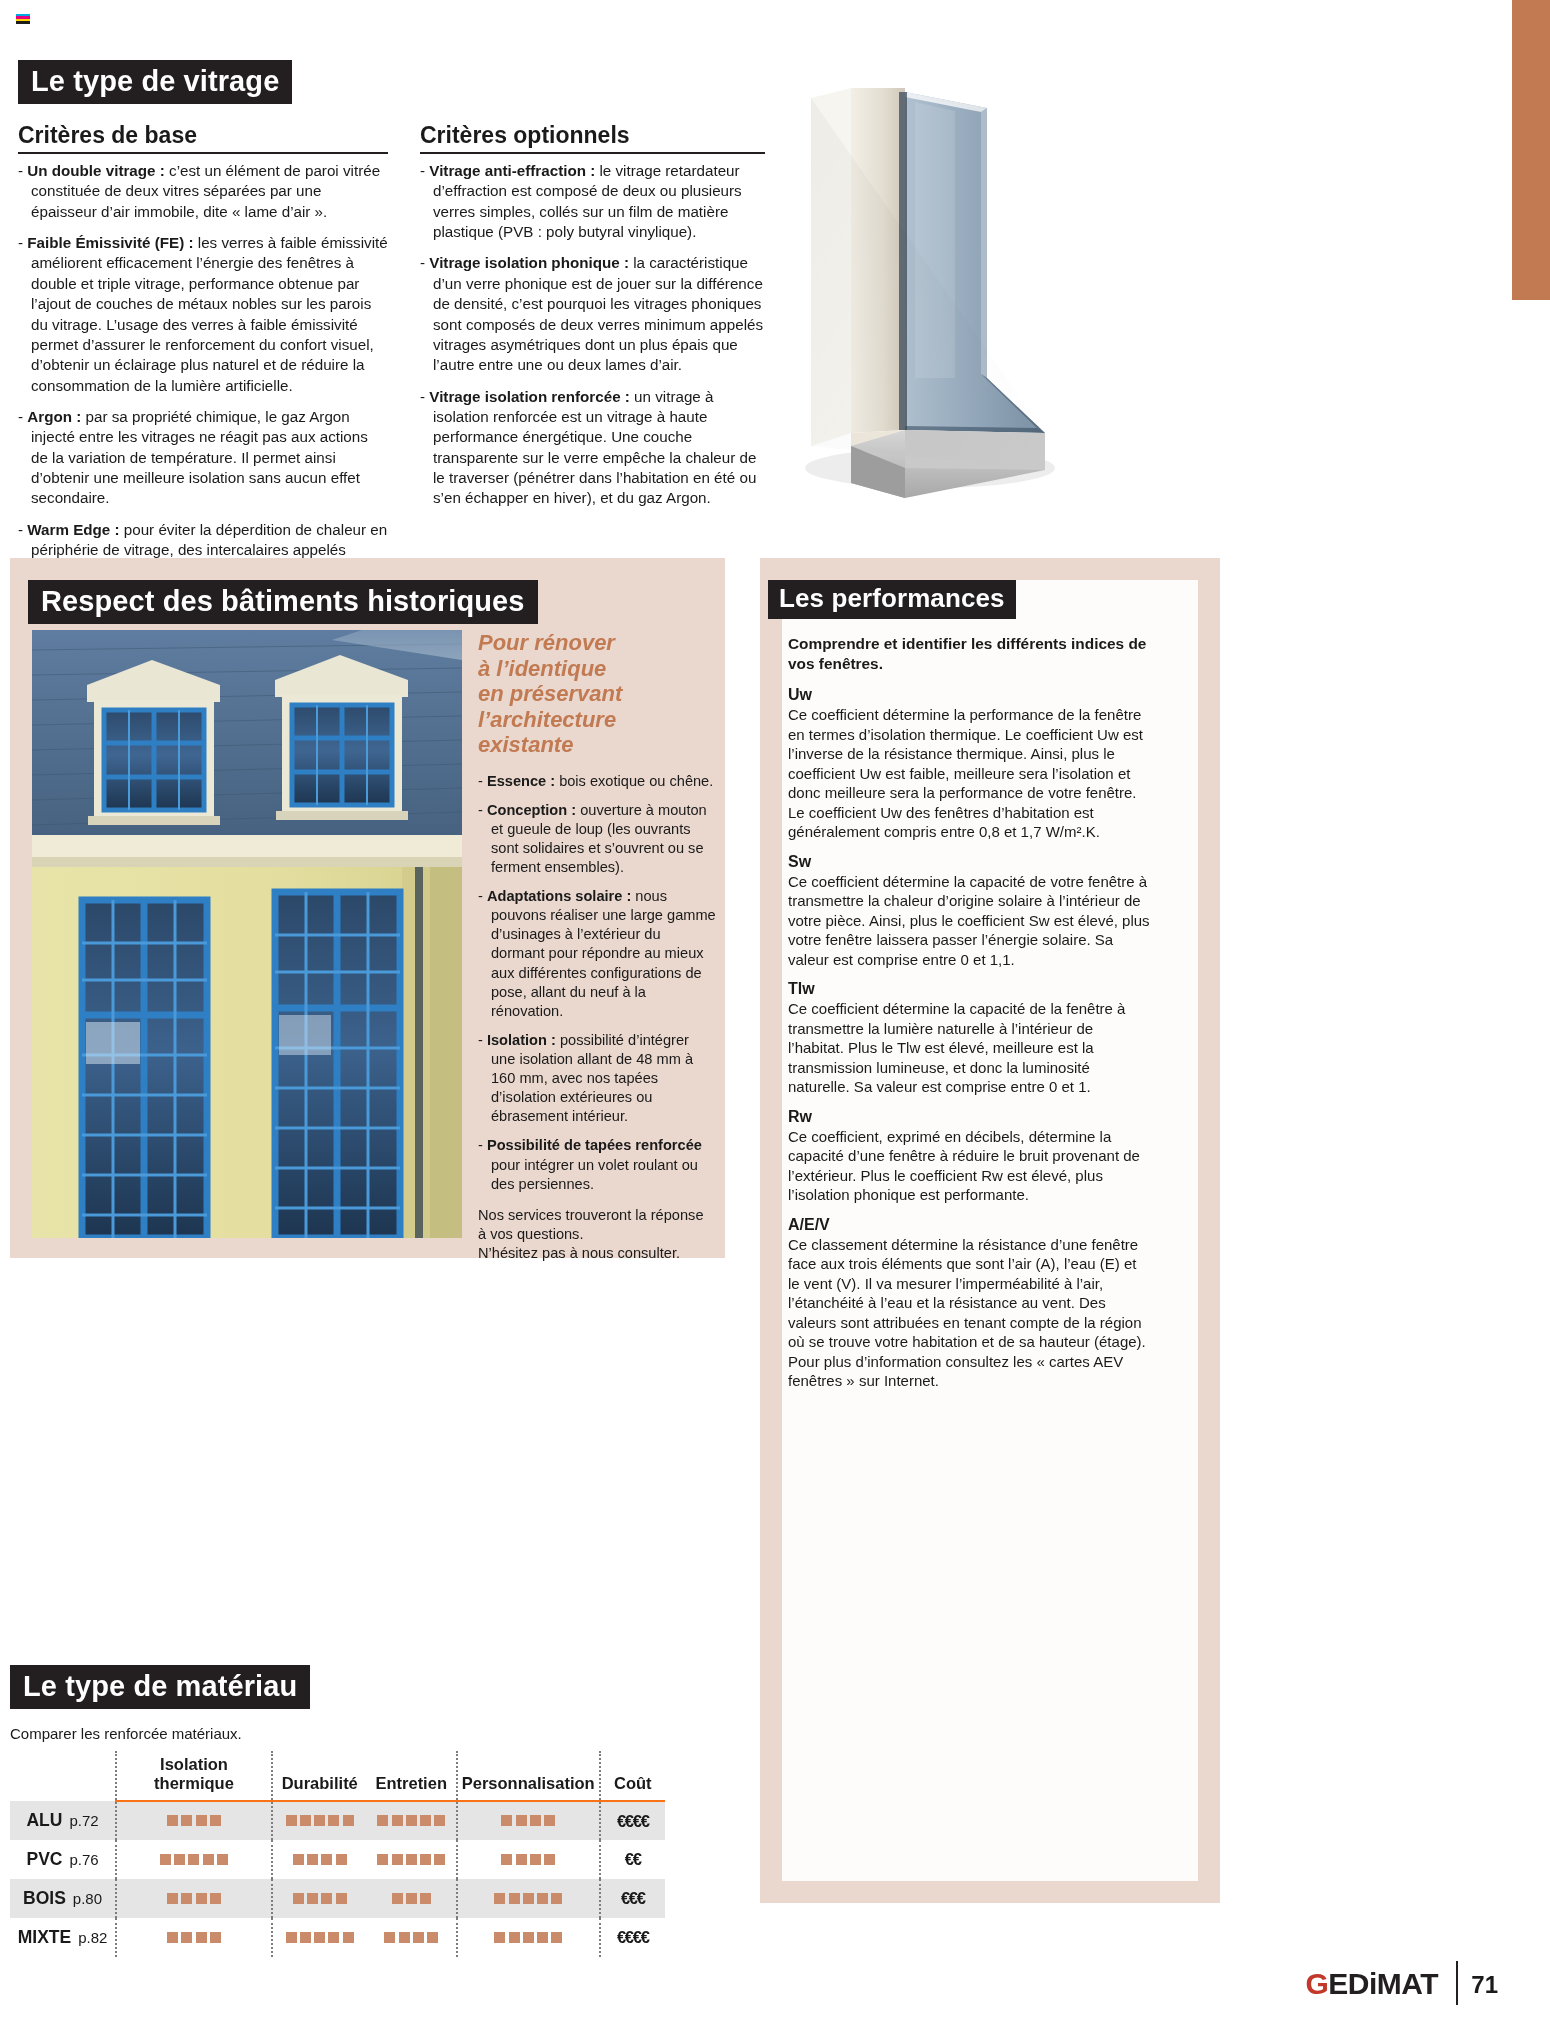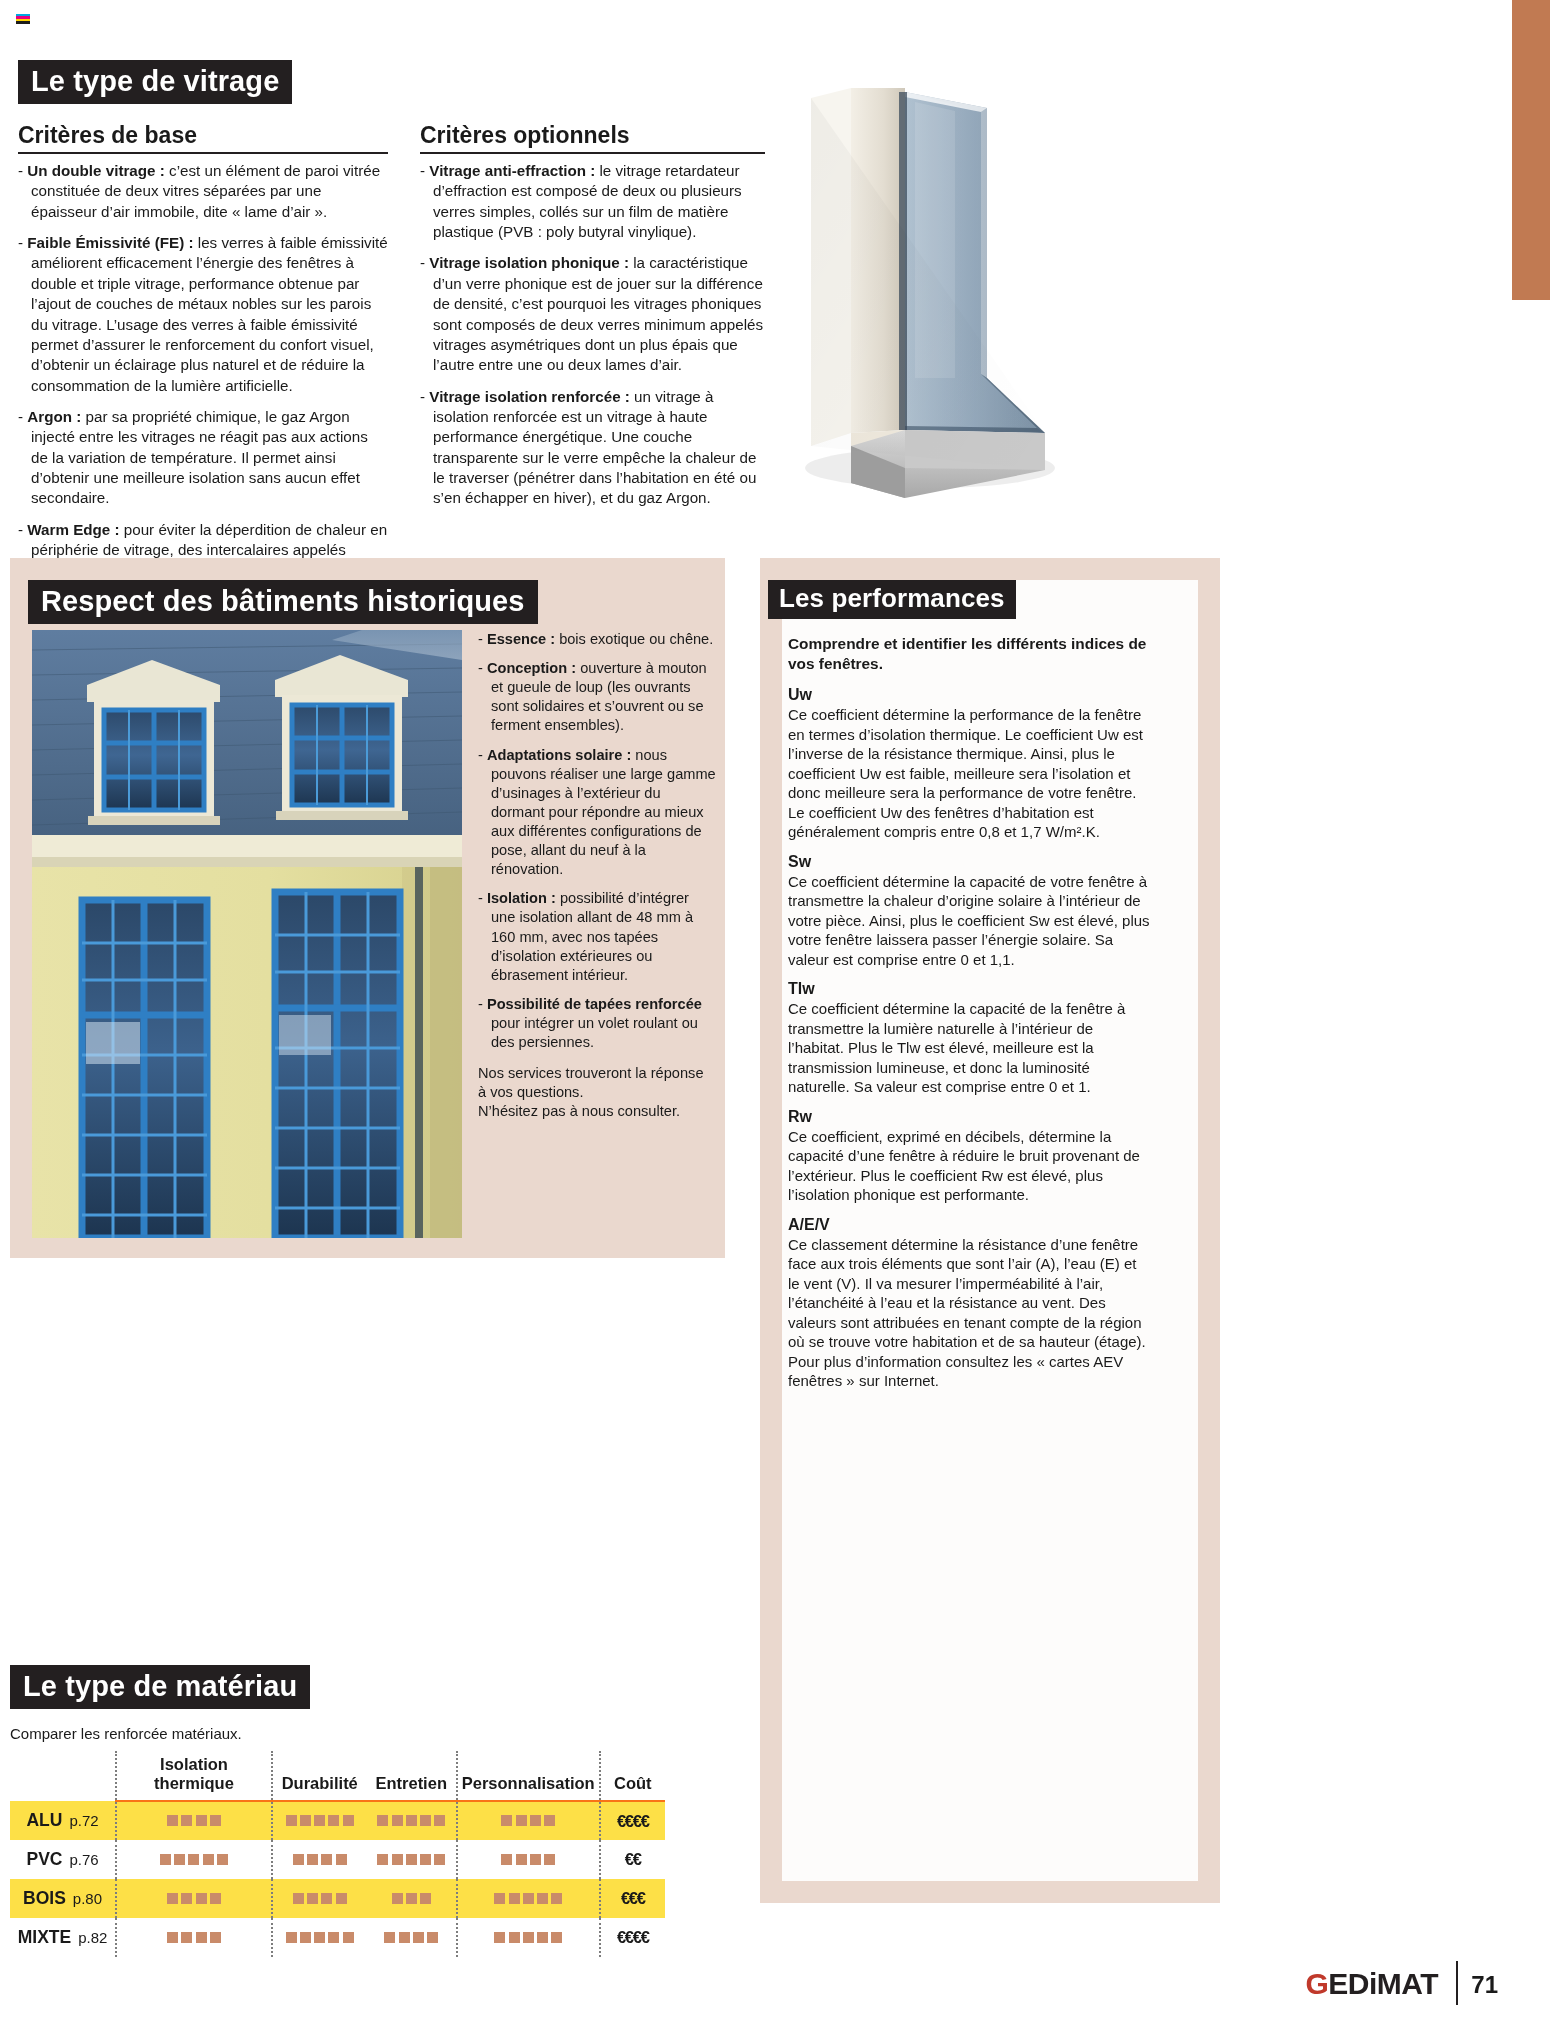--- a/index.html
+++ b/index.html
@@ -130,21 +130,21 @@
   table.mat thead th {
     font-size: 16.5px;
     font-weight: bold;
     text-align: center;
     padding: 4px 4px 7px 4px;
     border-bottom: 2px solid #f97316;
     vertical-align: bottom;
   }
   table.mat thead th.lbl { border-bottom: none; }
   table.mat td { text-align: center; padding: 9px 4px; }
-  table.mat tbody tr.alt { background: #fde047; }
+  table.mat tbody tr.alt { background: #e5e5e5; }
   td.name { text-align: left; padding-left: 8px; white-space: nowrap; }
   td.name .m { font-size: 17.5px; font-weight: bold; }
   td.name .p { font-size: 15px; margin-left: 7px; }
   .vdot { border-left: 2px dotted #7d7d7d; }
   .sq { display: inline-block; width: 11px; height: 11px; background: #c98b6a; margin: 0 1.6px; }
   .cost { font-size: 16.5px; font-weight: bold; letter-spacing: -1.2px; }
 
   
   #footer-logo {
     position: absolute; right: 112px; bottom: 34px;
@@ -384,20 +384,21 @@
             <line x1="336" y1="262" x2="336" y2="608"></line>
         </g>
         <rect x="247" y="385" width="52" height="40" fill="#cfe0ee" opacity="0.5"></rect>
       </g>
 
       <rect x="383" y="237" width="8" height="371" fill="#3b4a52" opacity="0.8"></rect>
     </svg>
   </div>
 
   <div id="histo-right">
+    <div class="accent-head">Pour rénover<br>à l’identique<br>en préservant<br>l’architecture<br>existante</div>
     <ul class="bullets">
       <li><span class="dash"></span><b>Essence :</b><span> bois exotique ou chêne.</span></li>
       <li><span class="dash"></span><b>Conception :</b><span> ouverture à mouton et gueule de loup (les ouvrants sont solidaires et s’ouvrent ou se ferment ensembles).</span></li>
       <li><span class="dash"></span><b>Adaptations solaire :</b><span> nous pouvons réaliser une large gamme d’usinages à l’extérieur du dormant pour répondre au mieux aux différentes configurations de pose, allant du neuf à la rénovation.</span></li>
       <li><span class="dash"></span><b>Isolation :</b><span> possibilité d’intégrer une isolation allant de 48 mm à 160 mm, avec nos tapées d’isolation extérieures ou ébrasement intérieur.</span></li>
       <li><span class="dash"></span><b>Possibilité de tapées renforcée</b><span> pour intégrer un volet roulant ou des persiennes.</span></li>
     </ul>
     <div class="closing">Nos services trouveront la réponse<br>à vos questions.<br>N’hésitez pas à nous consulter.</div>
   </div>
 </section>

